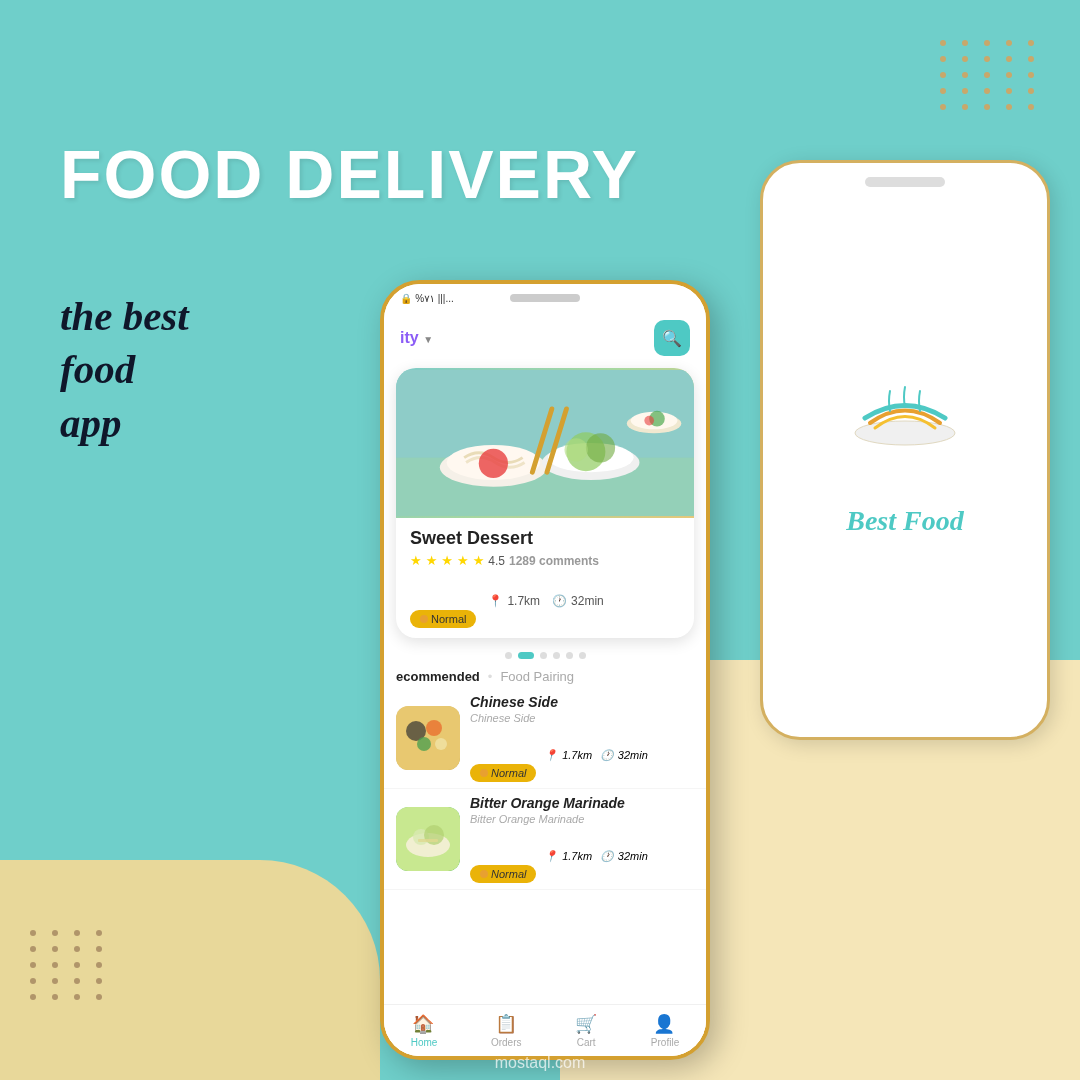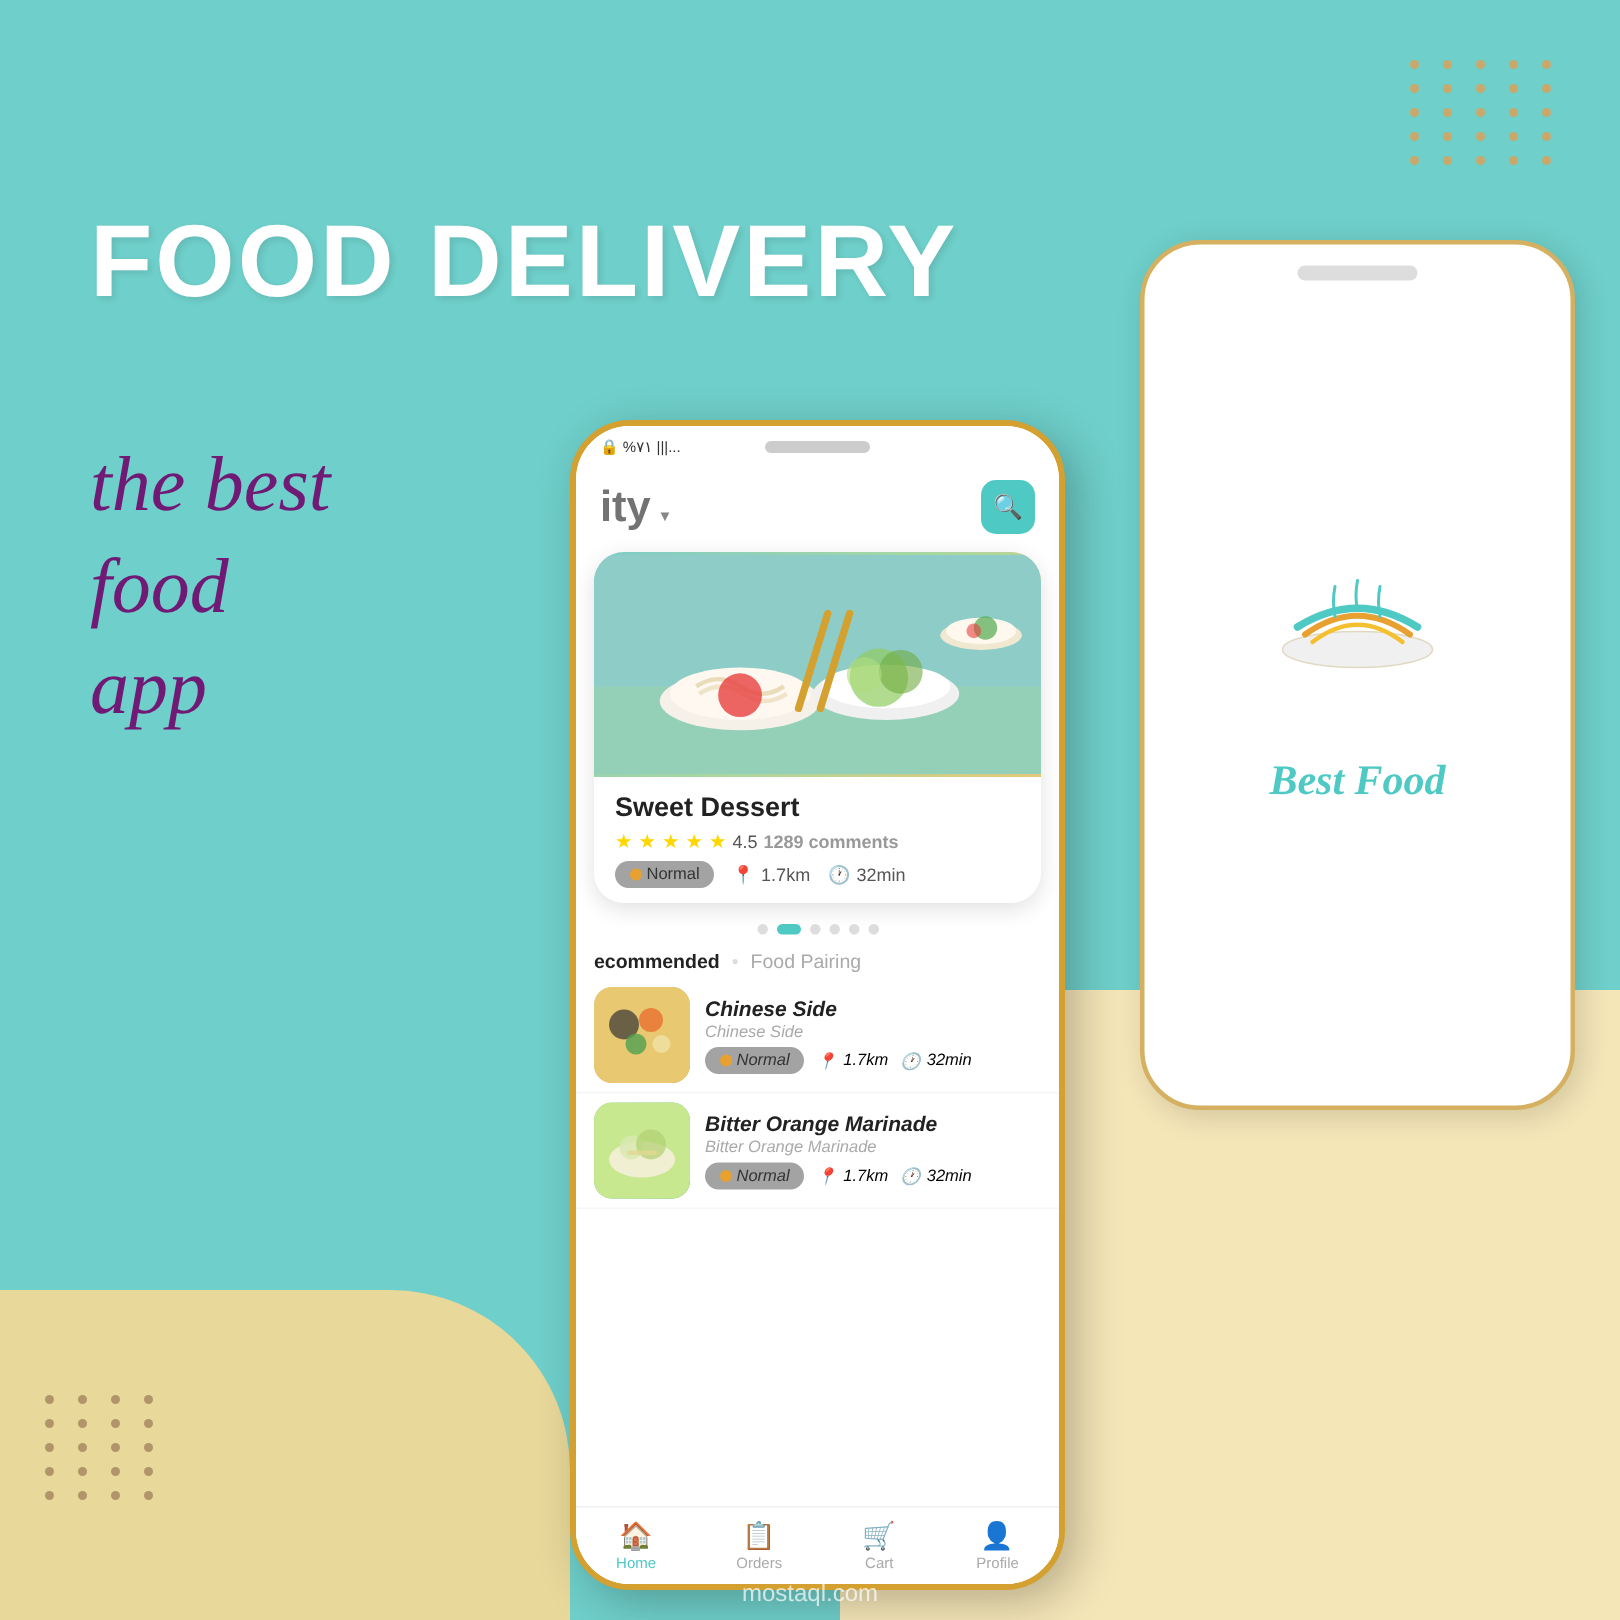--- a/index.html
+++ b/index.html
@@ -86,26 +86,26 @@
       font-family: 'Arial Black', sans-serif;
       line-height: 1;
       text-shadow: 2px 2px 4px rgba(0,0,0,0.1);
     }
 
     
     .handwritten {
       position: absolute;
       top: 290px;
       left: 60px;
-      font-size: 52px;
-      color: #701a75;
+      font-size: 41px;
+      color: #0f172a;
       font-style: italic;
       font-family: Georgia, serif;
       line-height: 1.3;
-      font-weight: normal;
+      font-weight: bold;
     }
 
     
     .phone-back {
       position: absolute;
       top: 160px;
       right: 30px;
       width: 290px;
       height: 580px;
       background: white;
@@ -196,23 +196,23 @@
     }
 
     .app-header {
       padding: 8px 16px 4px;
       display: flex;
       justify-content: space-between;
       align-items: center;
     }
 
     .app-city {
-      font-size: 29px;
+      font-size: 16px;
       font-weight: bold;
-      color: #737373;
+      color: #8b5cf6;
     }
 
     .app-search-btn {
       width: 36px;
       height: 36px;
       background: #4ec9c4;
       border-radius: 10px;
       display: flex;
       align-items: center;
       justify-content: center;
@@ -264,28 +264,29 @@
 
     .info-row {
       display: flex;
       align-items: center;
       gap: 12px;
       font-size: 12px;
       color: #555;
     }
 
     .badge-normal {
-      background: #a3a3a3;
+      background: #eab308;
       border-radius: 20px;
       padding: 3px 10px;
       font-size: 11px;
       color: #333;
       display: flex;
       align-items: center;
       gap: 3px;
+      margin-top: 36px;
     }
 
     .badge-dot {
       width: 8px;
       height: 8px;
       background: #e8a030;
       border-radius: 50%;
       display: inline-block;
     }
 

